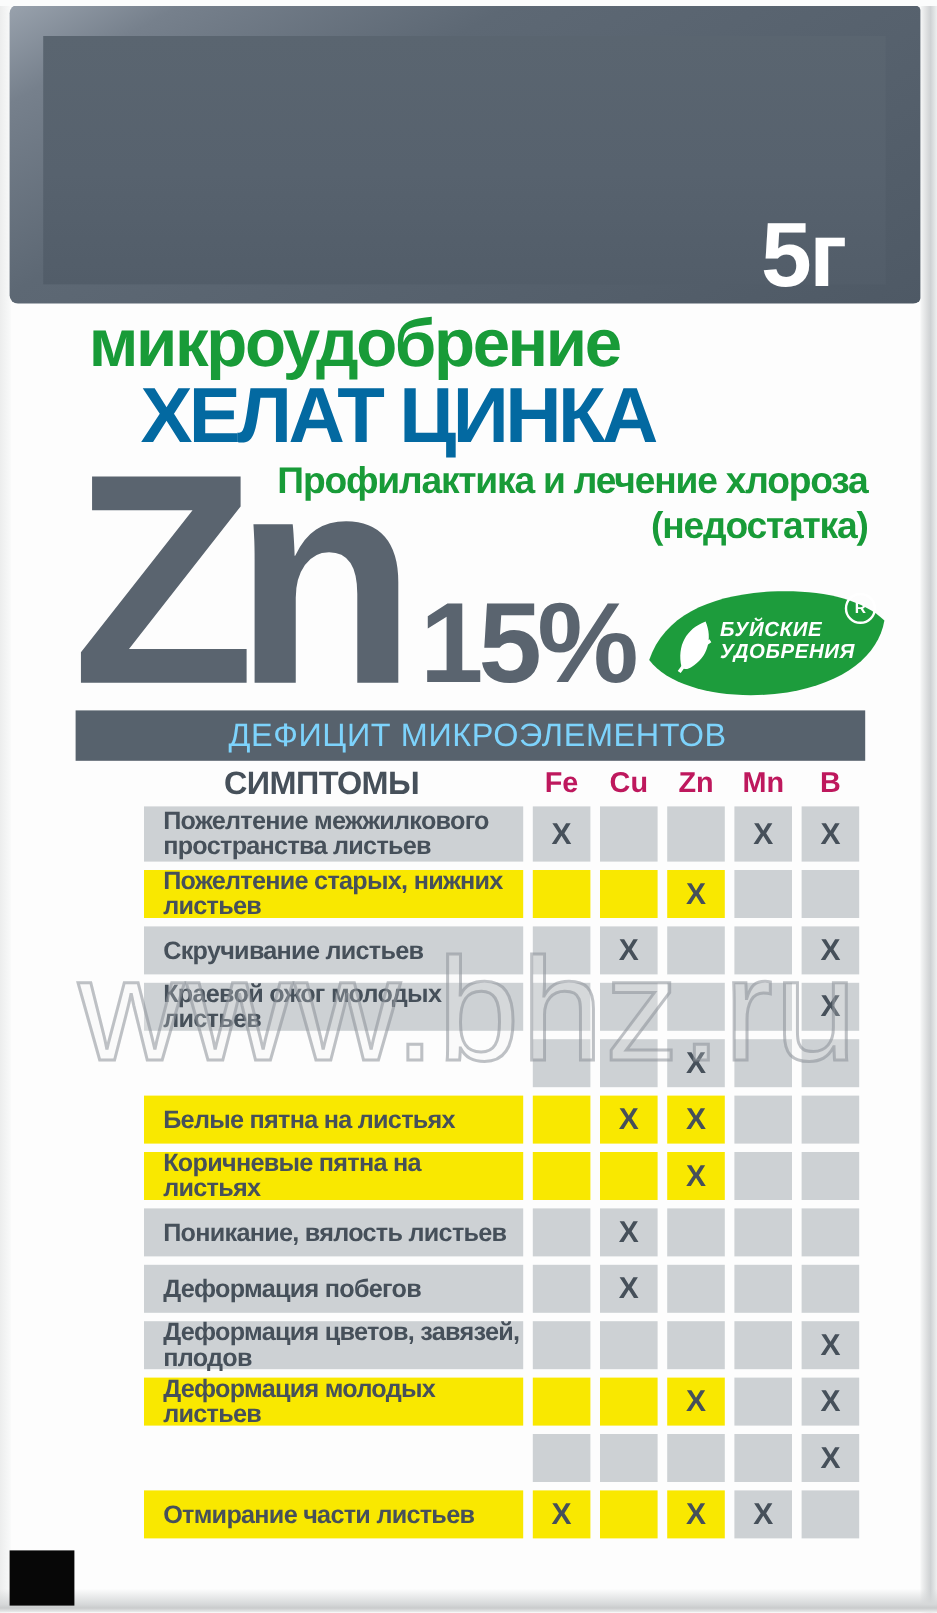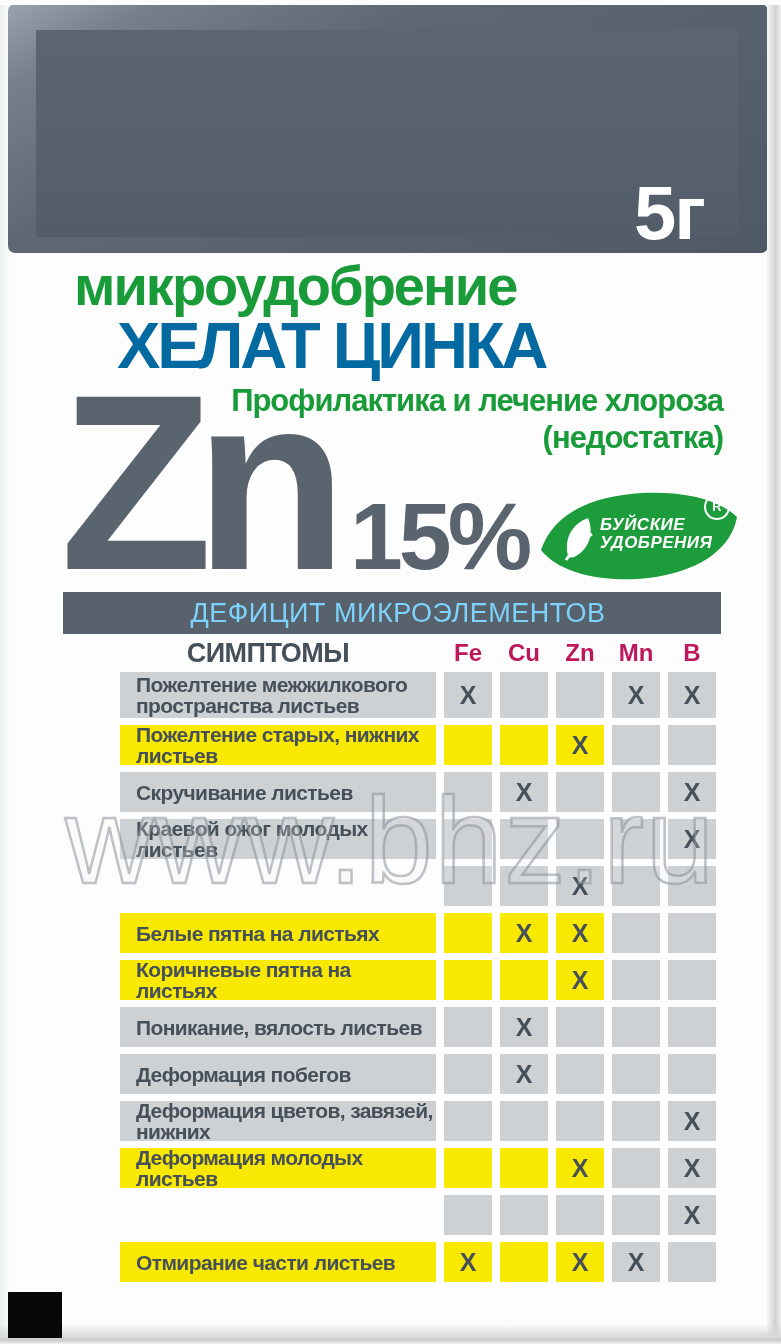--- a/index.html
+++ b/index.html
@@ -216,21 +216,21 @@
       </div>
       <div class="row">
         <div class="label">Деформация побегов</div>
         <div class="cell y"></div>
         <div class="cell y">X</div>
         <div class="cell y"></div>
         <div class="cell"></div>
         <div class="cell"></div>
       </div>
       <div class="row">
-        <div class="label">Деформация цветов, завязей, нижних</div>
+        <div class="label">Деформация цветов, завязей, плодов</div>
         <div class="cell y"></div>
         <div class="cell y"></div>
         <div class="cell y"></div>
         <div class="cell"></div>
         <div class="cell">X</div>
       </div>
       <div class="row hl">
         <div class="label">Деформация молодых листьев</div>
         <div class="cell y"></div>
         <div class="cell y"></div>

